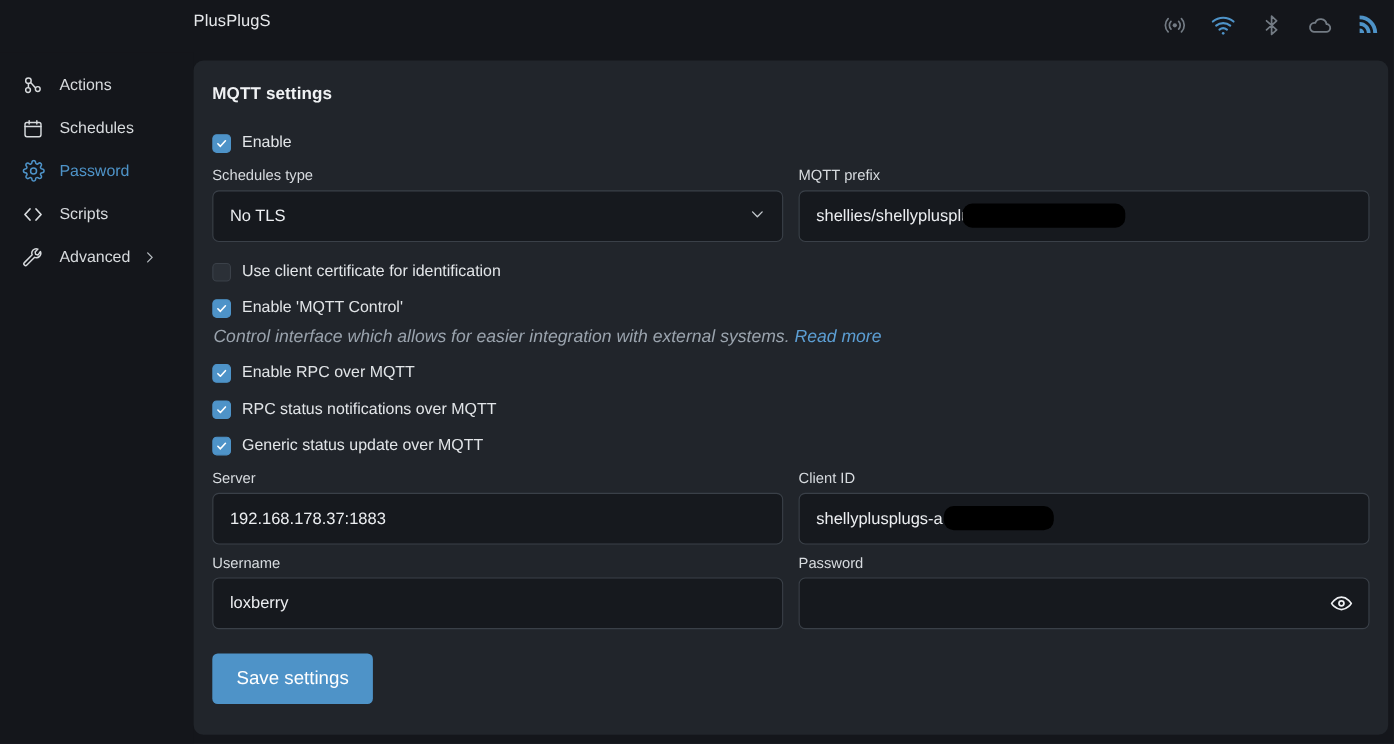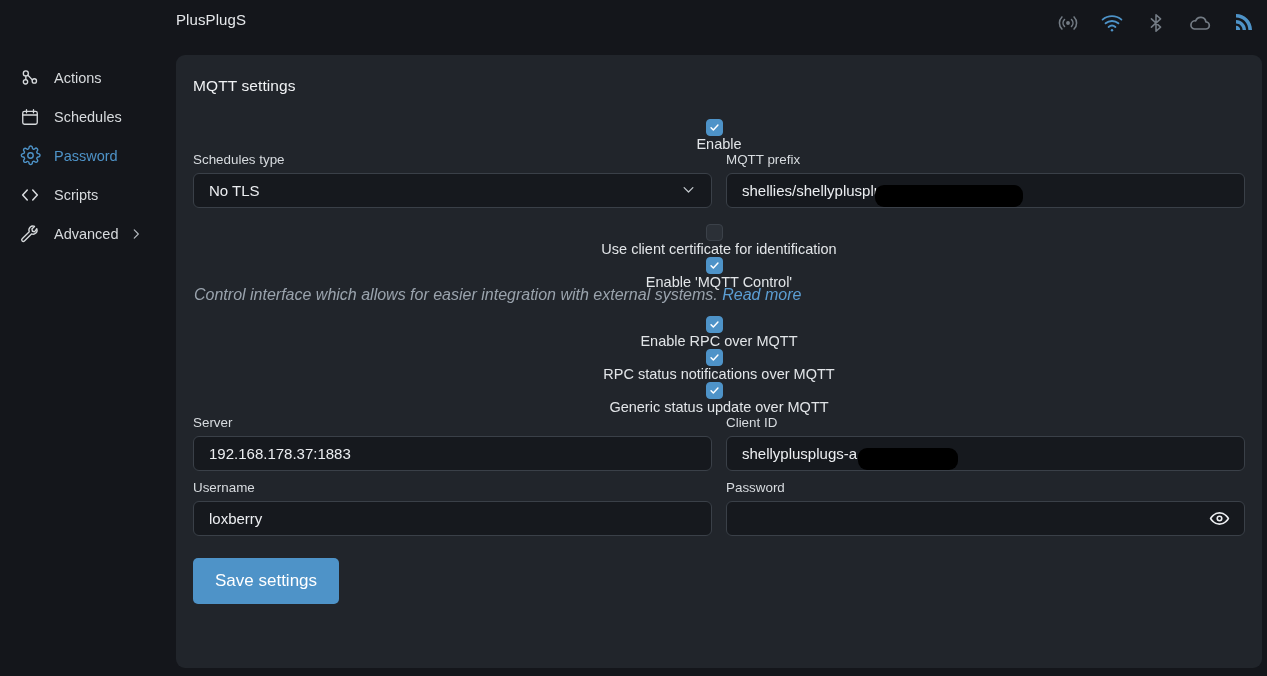--- a/index.html
+++ b/index.html
@@ -92,33 +92,32 @@
     left: 176px;
     top: 55px;
     width: 1086px;
     height: 613px;
     background: #21252b;
     border-radius: 9px;
     padding: 22px 17px 0 17px;
   }
   .card-title {
     font-size: 15.5px;
-    font-weight: normal;
+    font-weight: bold;
     color: #f0f2f4;
     margin-bottom: 24px;
     letter-spacing: .1px;
   }
 
   
   .check-row {
     display: flex;
     align-items: center;
     height: 22px;
     margin-bottom: 11px;
-    flex-direction: column;
   }
   .cbx {
     width: 17px;
     height: 17px;
     border-radius: 4px;
     flex: 0 0 17px;
     margin-right: 10px;
     display: flex;
     align-items: center;
     justify-content: center;
@@ -159,21 +158,21 @@
   .col { width: 534px; }
 
   .field-label {
     font-size: 13.4px;
     color: #d7dbdf;
     margin-bottom: 6px;
     display: block;
   }
   .input {
     width: 100%;
-    height: 35px;
+    height: 47px;
     background: #16191e;
     border: 1px solid #3a4048;
     border-radius: 6px;
     color: #eceef1;
     font-family: "Liberation Sans", sans-serif;
     font-size: 15px;
     padding: 0 15px;
     outline: none;
     position: relative;
     display: flex;

